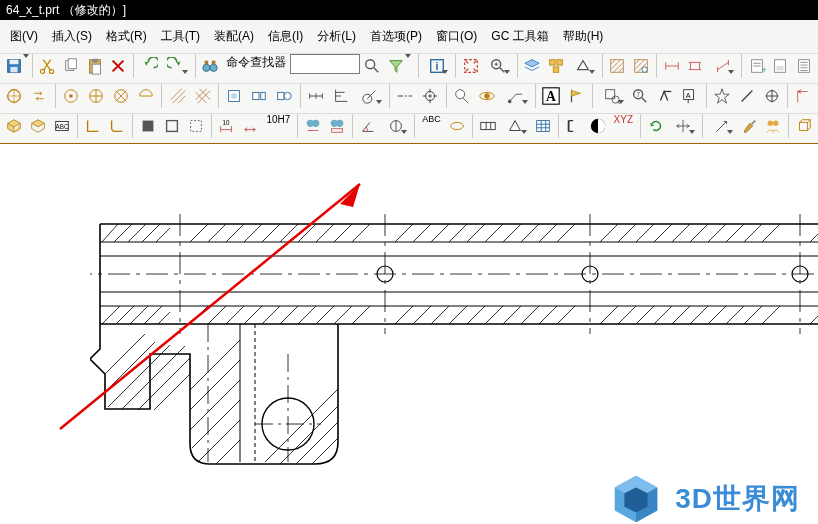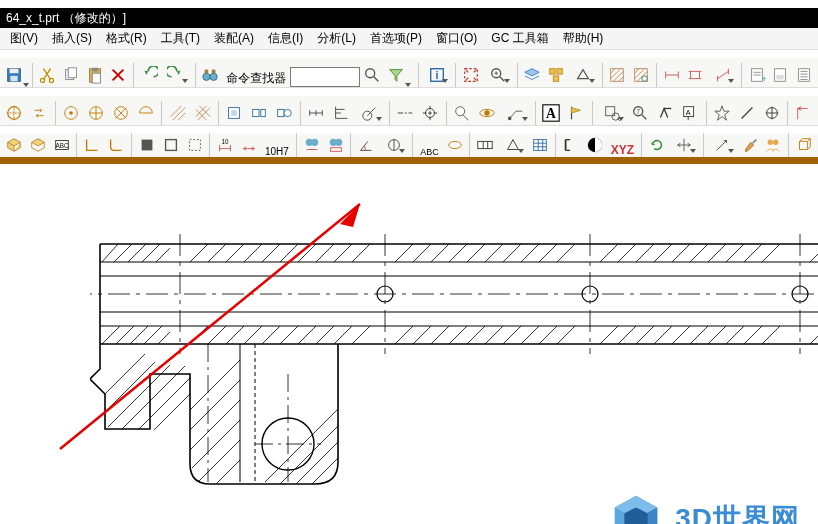--- a/index.html
+++ b/index.html
@@ -1,21 +1,21 @@
 <!DOCTYPE html>
 <html><head>
 <meta charset="utf-8">
 <style>
   * { margin: 0; padding: 0; box-sizing: border-box; }
   body { font-family: "Microsoft YaHei", Arial, sans-serif; font-size: 12px; background: #fff; width: 818px; height: 524px; position: relative; overflow: hidden; }
-  .titlebar { background: #000; color: #fff; height: 20px; line-height: 20px; padding: 0 6px; font-size: 12px; margin-top: 8px; }
-  .menubar { background: #f5f5f5; height: 22px; display: flex; align-items: center; padding: 0 4px; gap: 2px; border-bottom: 1px solid #ddd; }
+  .titlebar { background: #000; color: #fff; height: 20px; line-height: 20px; padding: 0 6px; font-size: 12px; }
+  .menubar { background: #f5f5f5; height: 34px; display: flex; align-items: center; padding: 0 4px; gap: 2px; border-bottom: 1px solid #ddd; }
   .menubar .menu-item { padding: 0 6px; cursor: default; white-space: nowrap; }
-  .toolbar-row { background: #f7f7f5; border-bottom: 1px solid #dcdcdc; display: flex; align-items: flex-end; height: 30px; padding: 0 2px; margin-top: 8px; }
-  .toolbar-row.last { border-bottom: 7px solid #a16207; }
+  .toolbar-row { background: #f7f7f5; border-bottom: 1px solid #dcdcdc; display: flex; align-items: flex-start; height: 30px; padding: 0 2px; }
+  .toolbar-row.last { border-bottom: 1px solid #a16207; }
   .sep { width: 1px; height: 24px; background: #c8c8c8; margin: 0 3px; }
   .btn { width: 24px; height: 24px; border: 1px solid transparent; display: flex; align-items: center; justify-content: center; margin: 0 1px; border-radius: 2px; cursor: default; position: relative; }
   .btn.wdd { width: 32px; }
   .dd-caret { position: absolute; right: 2px; bottom: 3px; width: 0; height: 0; border-left: 3px solid transparent; border-right: 3px solid transparent; border-top: 4px solid #555; }
   .label-in-tb { font-size: 12px; padding: 0 4px; white-space: nowrap; }
   .input-tb { width: 70px; height: 20px; border: 1px solid #7a7a7a; background: #fff; }
 
   .canvas { position: relative; background: #fff; height: 402px; overflow: hidden; }
   .section-title { position: absolute; left: 50%; transform: translateX(-50%); top: 5px; font-family: "Courier New", monospace; font-size: 20px; letter-spacing: 6px; color: #000; }
   .drawing { position: absolute; top: 70px; left: 90px; right: -50px; height: 320px; }
@@ -554,21 +554,21 @@
         <line x1="4" y1="4" x2="4" y2="16" stroke="#333" stroke-width="2"></line>
         <path d="M4 4 L9 4 M4 16 L9 16" stroke="#333" stroke-width="1.5"></path>
       </svg>
     </div>
   <div class="btn">
       <svg class="icon16" viewBox="0 0 20 20">
         <circle cx="10" cy="10" r="8" fill="#000"></circle>
         <path d="M10 2 A8 8 0 0 1 10 18 Z" fill="#fff"></path>
       </svg>
     </div>
-  <span class="label-in-tb" style="font-size:12px;color:#c33;font-weight:bold;">XYZ</span>
+  <span class="label-in-tb" style="font-size:10px;color:#c33;">XYZ</span>
   <div class="sep"></div>
   <div class="btn">
       <svg class="icon16" viewBox="0 0 20 20">
         <path d="M5 10 A5 5 0 1 1 7 14" fill="none" stroke="#2a8a2c" stroke-width="1.6"></path>
         <path d="M4 7 L5 10 L8 9" fill="none" stroke="#2a8a2c"></path>
       </svg>
     </div>
   <div class="btn wdd">
       <svg class="icon16" viewBox="0 0 20 20">
         <path d="M3 10 H17 M10 3 V17" stroke="#555"></path>

